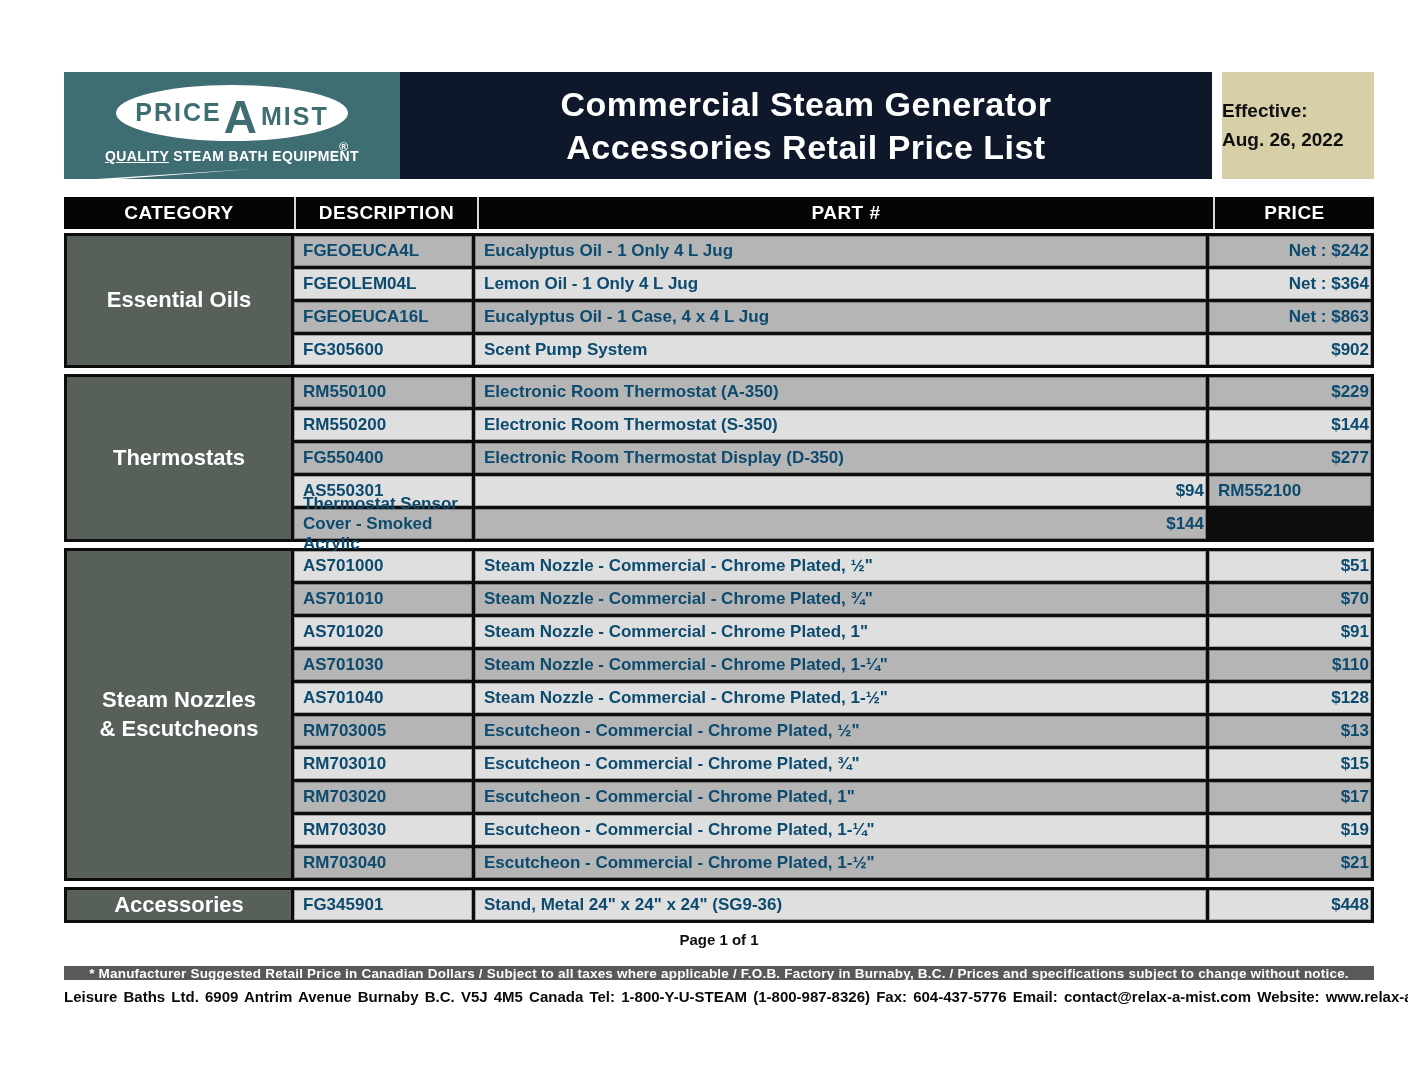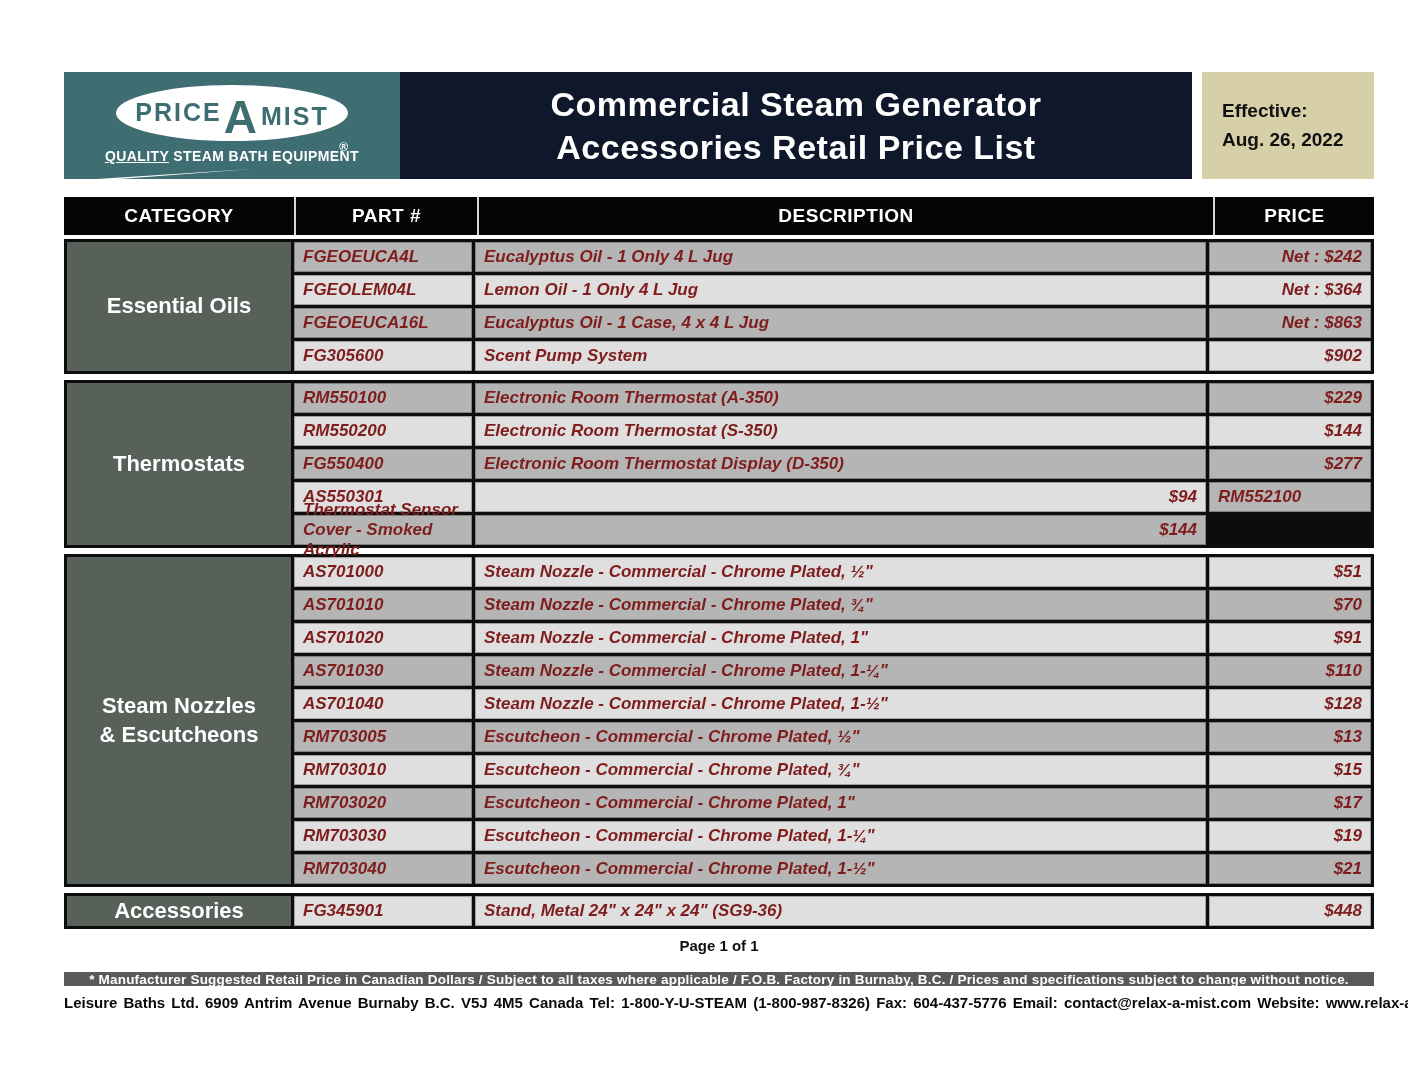--- a/index.html
+++ b/index.html
@@ -36,27 +36,27 @@
     margin-top:5px;margin-right:110px;width:160px;height:11px;background:#ffffff;
     clip-path:polygon(0% 100%,100% 0%,14% 100%);
   }
   .title-block{
     flex:1;background:#0f172a;color:#ffffff;display:flex;flex-direction:column;
     align-items:center;justify-content:center;margin-right:10px;
   }
   .title-line{font-size:34px;font-weight:bold;line-height:1.25;letter-spacing:.5px;}
   .effective-block{
     width:152px;background:#d7cfa8;color:#101010;flex-shrink:0;
-    display:flex;flex-direction:column;justify-content:center;padding-left:20px;
+    display:flex;flex-direction:column;justify-content:center;padding-left:0;
   }
   .effective-block div{font-size:19px;font-weight:bold;line-height:1.5;}
 
   
   .thead{
-    margin-top:18px;height:38px;background:#050505;display:flex;align-items:stretch;
+    margin-top:18px;height:32px;background:#050505;display:flex;align-items:stretch;
   }
   .th{
     color:#ffffff;font-weight:bold;font-size:19px;letter-spacing:.5px;
     display:flex;align-items:center;justify-content:center;
   }
   .th:nth-child(1){width:230px;}
   .th:nth-child(2){width:181px;border-left:2px solid #d8d8d8;}
   .th:nth-child(3){width:734px;border-left:2px solid #d8d8d8;}
   .th:nth-child(4){flex:1;border-left:2px solid #d8d8d8;}
 
@@ -67,29 +67,28 @@
     grid-auto-rows:30px;
     gap:3px;background:#0d0d0d;border:3px solid #0d0d0d;
     margin-bottom:6px;
   }
   .cat{
     grid-column:1;background:#57615a;color:#ffffff;font-weight:bold;font-size:22px;
     display:flex;align-items:center;justify-content:center;text-align:center;
     white-space:pre-line;line-height:1.3;
   }
   .cell{
-    display:flex;align-items:center;font-weight:bold;font-size:17px;color:#7f1d1d;
+    display:flex;align-items:center;font-weight:bold;font-size:17px;color:#0c4a6e;
     box-shadow:inset 0 0 0 1px rgba(0,0,0,.28);
-    font-style:italic;
   }
   .cell.dark{background:#b5b5b5;}
   .cell.light{background:#dfdfdf;}
   .cell.part{padding-left:9px;}
   .cell.desc{padding-left:9px;}
-  .cell.price{justify-content:flex-end;padding-right:9px;}
+  .cell.price{justify-content:flex-end;padding-right:2px;}
 
   
   .page-num{
     margin-top:8px;text-align:center;font-size:15px;font-weight:bold;color:#101010;
   }
   .disclaimer{
     margin-top:18px;height:14px;background:#58595b;color:#ffffff;
     display:flex;align-items:center;justify-content:center;
     font-size:13.5px;font-weight:bold;letter-spacing:.2px;
   }
@@ -119,22 +118,22 @@
       <div class="title-line">Accessories Retail Price List</div>
     </div>
     <div class="effective-block">
       <div>Effective:</div>
       <div>Aug. 26, 2022</div>
     </div>
   </div>
 
   <div class="thead">
     <div class="th">CATEGORY</div>
+    <div class="th">DESCRIPTION</div>
     <div class="th">PART #</div>
-    <div class="th">DESCRIPTION</div>
     <div class="th">PRICE</div>
   </div>
 
   <div class="tbody">
       <div class="section">
       <div class="cat" style="grid-row: 1 / span 4;">Essential Oils</div>
     <div class="cell part dark">FGEOEUCA4L</div>
         <div class="cell desc dark">Eucalyptus Oil - 1 Only 4 L Jug</div>
         <div class="cell price dark">Net : $242</div>
         <div class="cell part light">FGEOLEM04L</div>

